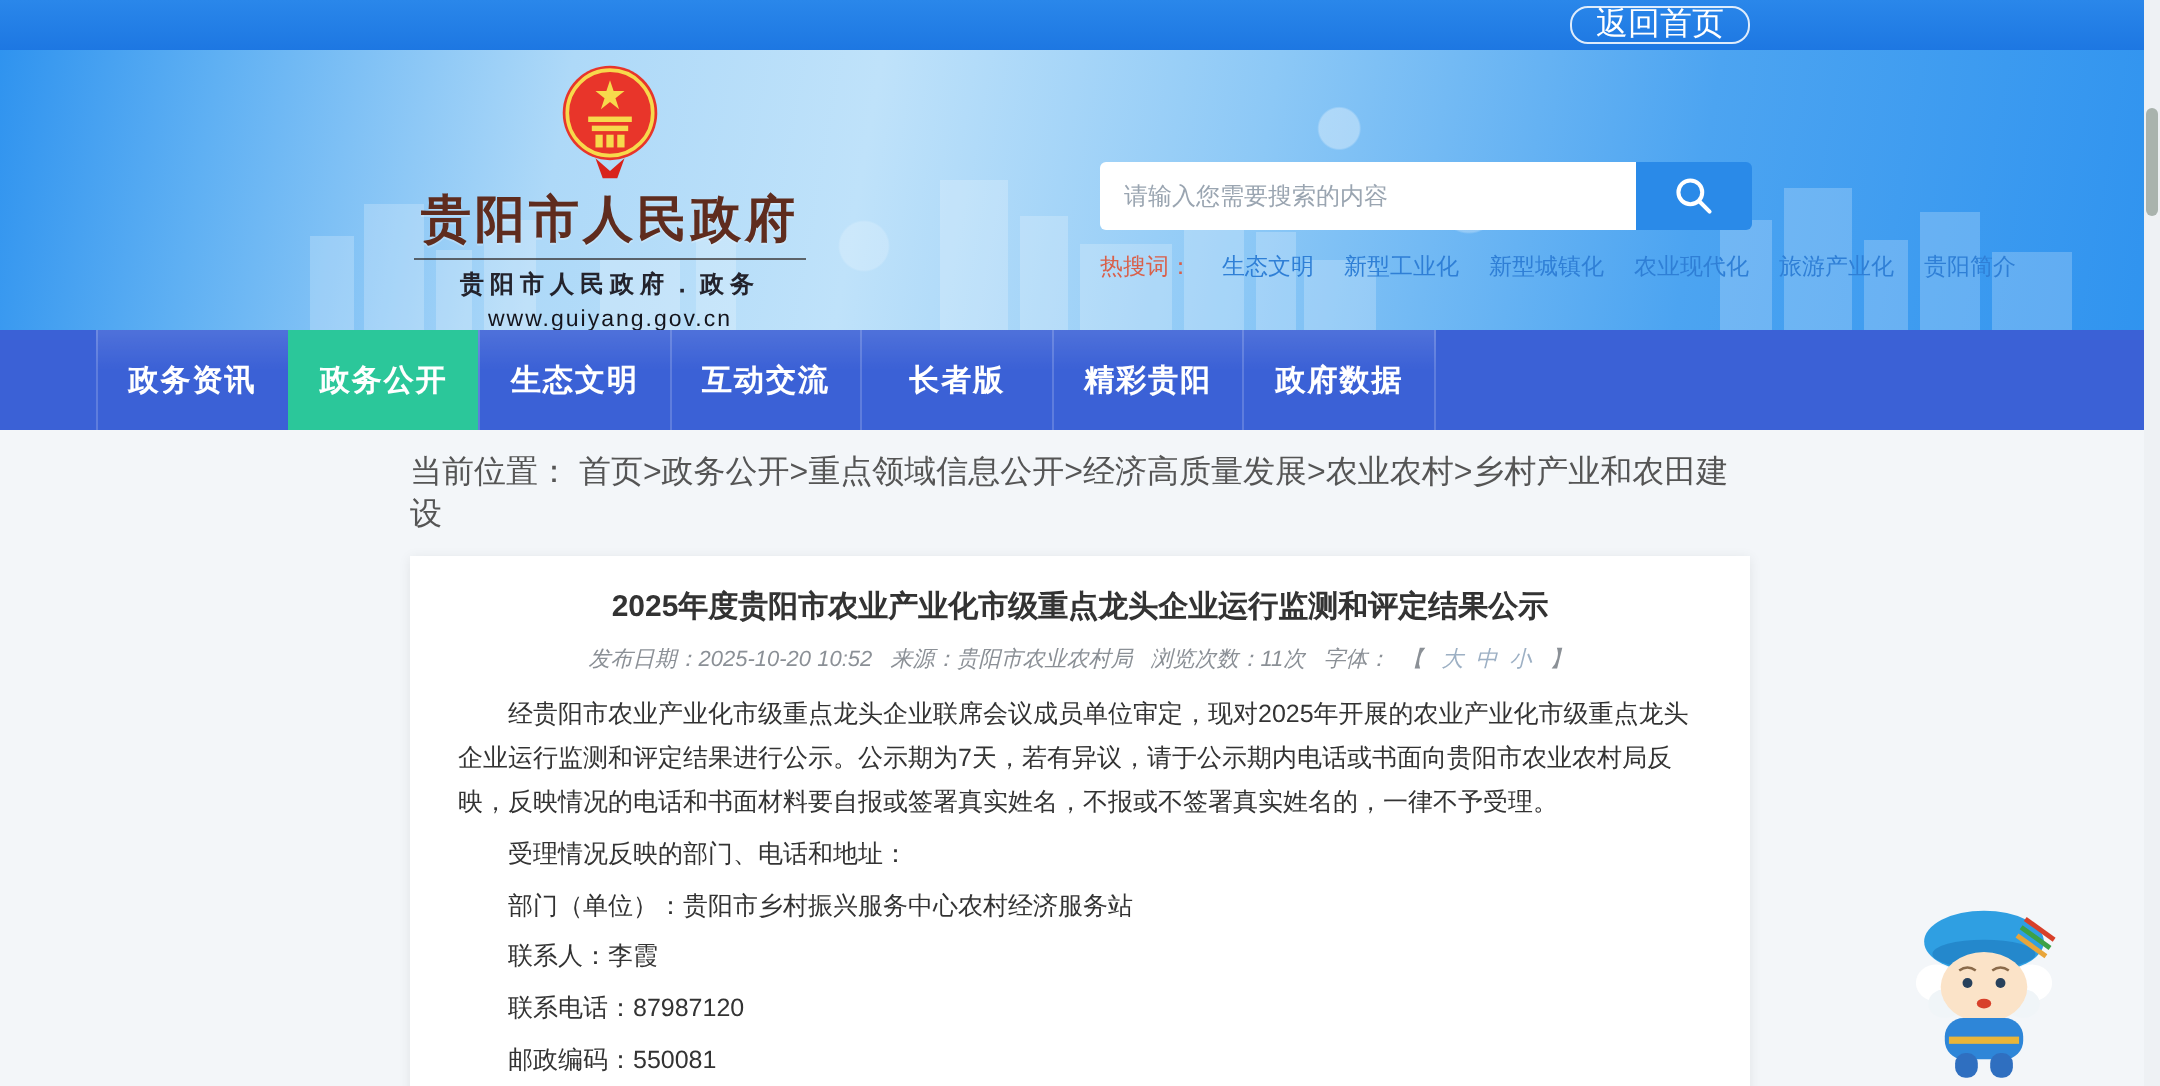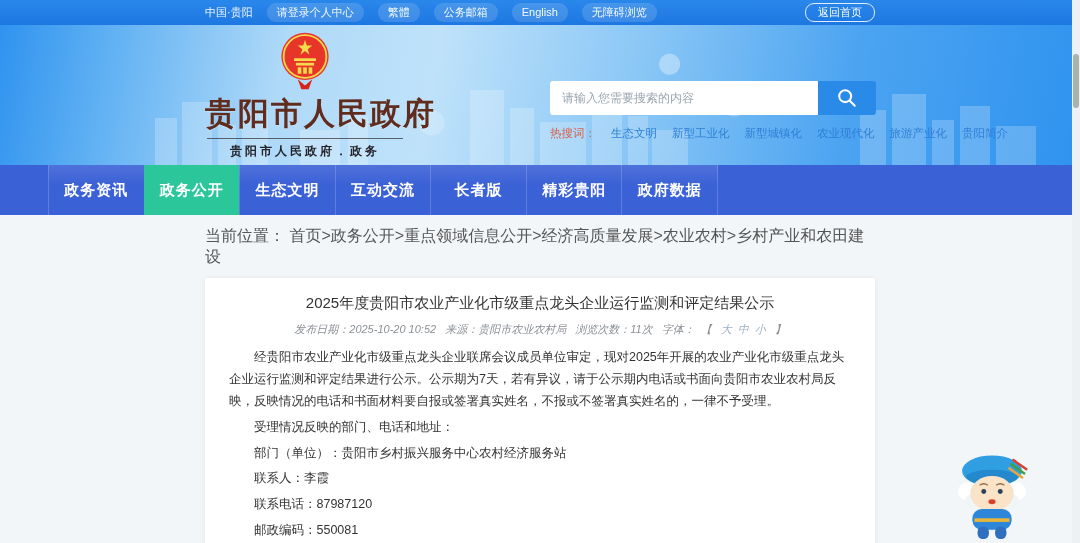--- a/index.html
+++ b/index.html
@@ -17,41 +17,41 @@
     background:linear-gradient(180deg, var(--topbarTop,#2a87ea), var(--topbarBottom,#1d77e2));
     display:flex; align-items:center;
   }
   .topbar .inner { display:flex; align-items:center; gap:14px; }
   .topbar-link {
     color:rgba(255,255,255,.95); font-size:11px; line-height:17px;
     white-space:nowrap; cursor:pointer;
   }
   .topbar-link.pill { background:rgba(255,255,255,.14); border-radius:9px; padding:1px 10px; }
   .home-btn {
-    margin-left:auto; color:#fff; font-size:11px; line-height:15px;
+    margin-left:auto; color:#fff; font-size:16px; line-height:15px;
     border:1px solid rgba(255,255,255,.85); border-radius:9px; padding:1px 12px; cursor:pointer;
   }
 
   
   .header {
     position:relative; height:140px;
     background:
       radial-gradient(circle at 62% 28%, rgba(255,255,255,.35) 0 10px, rgba(255,255,255,0) 11px),
       radial-gradient(circle at 68% 55%, rgba(255,255,255,.28) 0 14px, rgba(255,255,255,0) 15px),
       radial-gradient(circle at 40% 70%, rgba(255,255,255,.20) 0 12px, rgba(255,255,255,0) 13px),
       linear-gradient(100deg, var(--headerDeep,#2f93ef) 0%, #5fb0f3 10%, var(--headerLight,#aed9f8) 26%, #bfe2fa 40%, #8cc8f6 58%, #4ca4f1 78%, var(--headerDeep,#2f93ef) 100%);
     overflow:hidden;
   }
   .skyline { position:absolute; bottom:0; left:0; width:1080px; height:85px; }
   .header .inner { height:100%; }
 
   .logo-block { position:absolute; left:0; top:6px; width:200px; text-align:center; }
   .emblem { width:56px; height:60px; display:block; margin:0 auto 2px; }
   .site-name {
-    font-size:31px; font-weight:bold; letter-spacing:2px;
+    font-size:25px; font-weight:bold; letter-spacing:2px;
     color:var(--siteTitle,#5f2c1e); white-space:nowrap;
     text-shadow:0 1px 0 rgba(255,255,255,.25);
   }
   .site-rule { height:1px; background:rgba(40,30,28,.65); margin:3px 2px 4px; }
   .site-subtitle { font-size:12px; font-weight:bold; color:#23232c; letter-spacing:3px; }
   .site-url { font-size:11.5px; color:#14141c; letter-spacing:1px; margin-top:3px; }
 
   .search-block { position:absolute; left:345px; top:56px; width:326px; }
   .search-row { display:flex; height:34px; }
   .search-input {
@@ -85,55 +85,41 @@
   .breadcrumb-bar { padding:11px 0 10px; }
   .breadcrumb-bar .inner { font-size:16px; color:#555; }
   .crumb-path { cursor:pointer; }
 
   
   .card {
     width:670px; margin:0 auto; background:#fff;
     box-shadow:0 1px 6px rgba(0,0,0,.08);
     padding:16px 24px 30px; min-height:300px;
   }
-  .article-title { text-align:center; font-size:15px; font-weight:normal; color:#333; }
+  .article-title { text-align:center; font-size:15px; font-weight:bold; color:#333; }
   .article-meta { text-align:center; font-size:11px; color:#8b9096; margin-top:9px; }
   .article-meta span { margin:0 3px;font-style:italic; }
   .font-size-opt { color:#9db0c4; cursor:pointer; margin:0 2px; }
   .article-body { margin-top:10px; }
   .article-body p {
     font-size:12.5px; color:#333; line-height:1.75; text-indent:2em; margin:4px 0;
   }
 
   
   .mascot { position:absolute; right:36px; bottom:2px; width:104px; height:98px; }
 
   
   .scrollbar { position:absolute; top:0; right:0; width:8px; height:543px; background:#eef1f4; }
   .scroll-thumb { position:absolute; top:54px; left:1px; width:6px; height:54px; background:#a9b3ad; border-radius:3px; }
 </style>
 </head>
 <body>
 
 <div class="topbar">
   <div class="inner">
-    <span style="display:flex;gap:14px;align-items:center;">
-
-        <span class="topbar-link">中国·贵阳</span>
-
-        <span class="topbar-link pill">请登录个人中心</span>
-
-        <span class="topbar-link pill">繁體</span>
-
-        <span class="topbar-link pill">公务邮箱</span>
-
-        <span class="topbar-link pill">English</span>
-
-        <span class="topbar-link pill">无障碍浏览</span>
-      </span>
     <span class="home-btn">返回首页</span>
   </div>
 </div>
 
 <div class="header">
   <svg class="skyline" viewBox="0 0 1080 85" preserveAspectRatio="none">
     <g fill="rgba(255,255,255,0.22)">
       <rect x="155" y="38" width="22" height="47"></rect>
         <rect x="182" y="22" width="30" height="63"></rect>
       <rect x="218" y="45" width="18" height="40"></rect>

